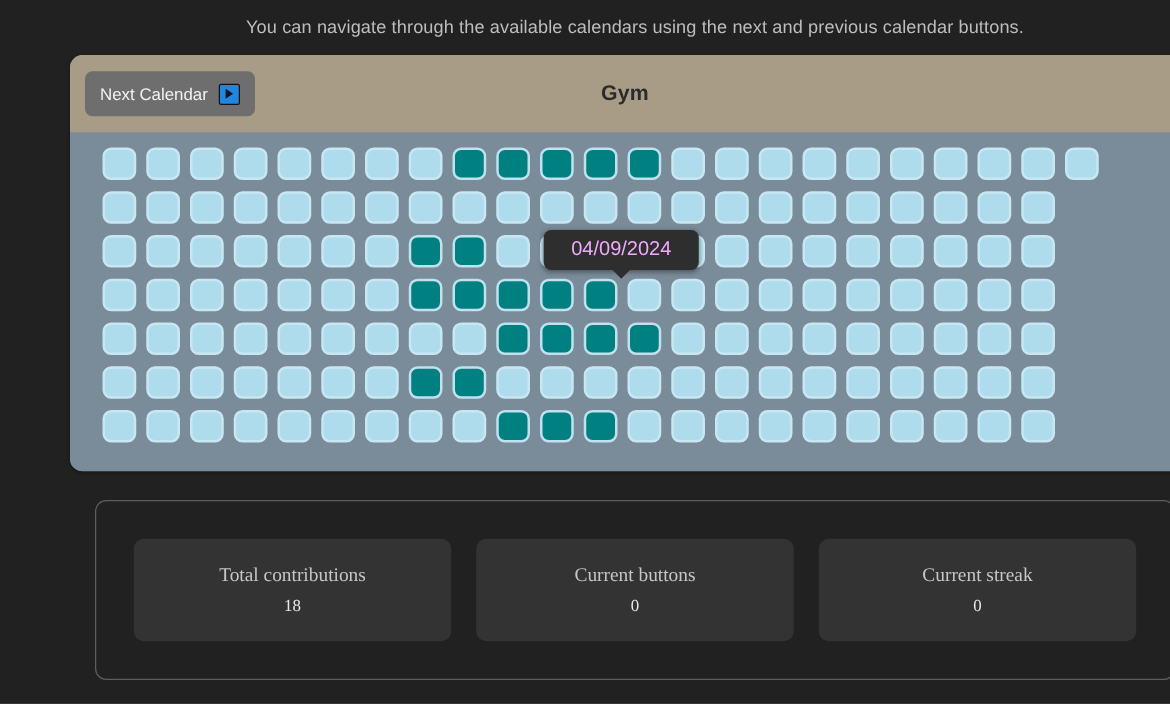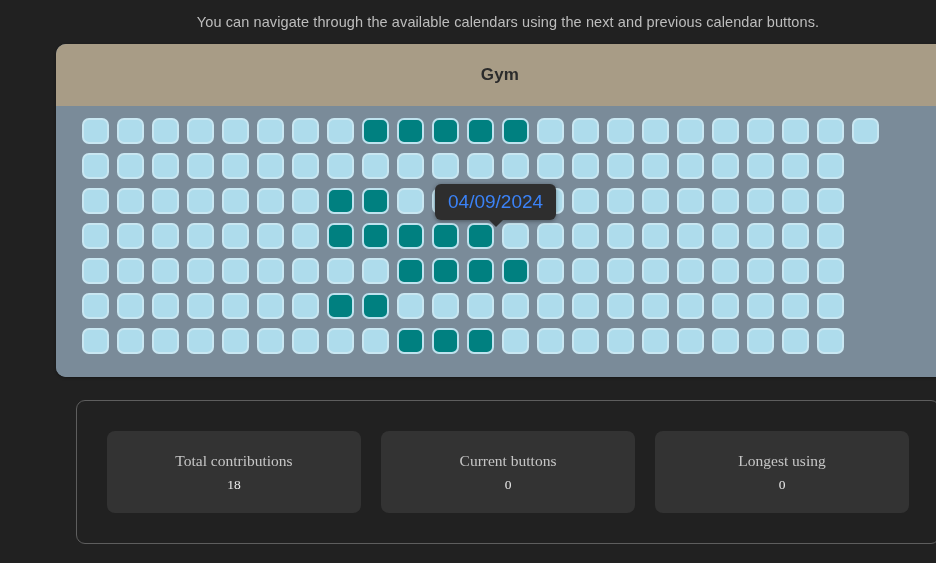--- a/index.html
+++ b/index.html
@@ -127,23 +127,23 @@
   .day-cell.filled {
     background: #008b8b;
     background: #008080;
     border-color: #bfe2ee;
   }
 
   
   .tooltip {
     position: absolute;
     background: #2e2e2e;
-    color: #3b82f6;
-    font-size: 19px;
-    padding: 7px 13px;
+    color: #f0abfc;
+    font-size: 16px;
+    padding: 7px 22px;
     border-radius: 6px;
     white-space: nowrap;
     pointer-events: none;
     z-index: 20;
     box-shadow: 0 1px 4px rgba(0,0,0,0.4);
   }
   .tooltip::after {
     content: "";
     position: absolute;
     left: 50%;
@@ -198,20 +198,28 @@
 
   <div class="instruction">You can navigate through the available calendars using the next and previous calendar buttons.</div>
 
   <div class="calendar-card">
 
     <div class="cal-header">
 
 
       <div class="cal-title">Gym</div>
 
+      <button class="nav-btn">
+        <span>Next Calendar</span>
+        <span class="arrow-box">
+          <svg width="9" height="10" viewBox="0 0 9 10" aria-hidden="true">
+            <polygon points="1.5,1 1.5,9 7.5,5" fill="#14151c"></polygon>
+          </svg>
+        </span>
+      </button>
 
     </div>
 
     <div class="cal-body" id="cal-body">
 
     <div class="grid-row">
           <div class="day-cell"></div>
           <div class="day-cell"></div>
           <div class="day-cell"></div>
           <div class="day-cell"></div>
@@ -388,18 +396,18 @@
 
   <div class="stat-card">
         <div class="stat-label">Total contributions</div>
         <div class="stat-value">18</div>
       </div>
       <div class="stat-card">
         <div class="stat-label">Current buttons</div>
         <div class="stat-value">0</div>
       </div>
       <div class="stat-card">
-        <div class="stat-label">Longest using</div>
+        <div class="stat-label">Current streak</div>
         <div class="stat-value">0</div>
       </div>
     </div>
 
 </div>
 
 </body></html>

